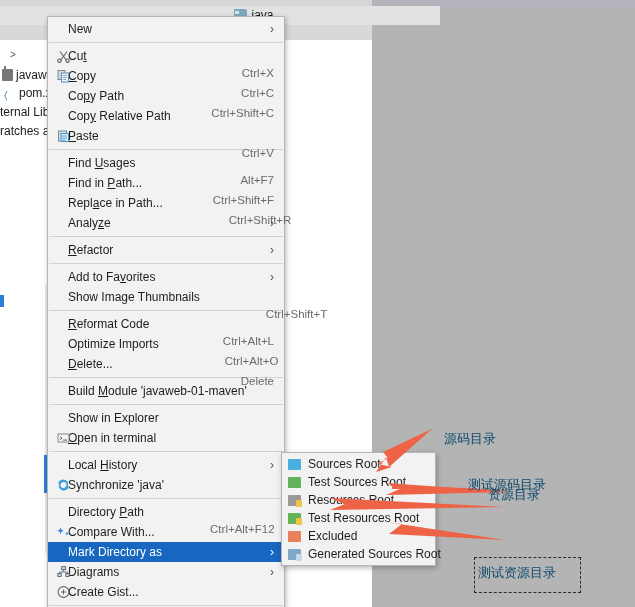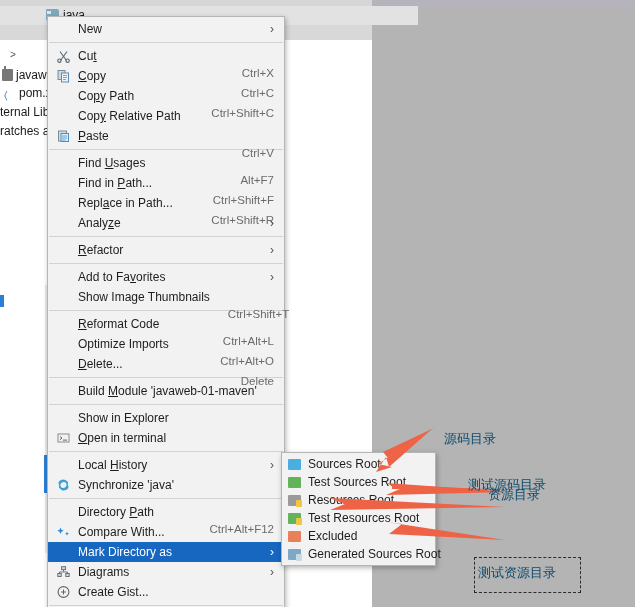--- a/index.html
+++ b/index.html
@@ -65,22 +65,22 @@
   #ctx-menu{
     position:absolute;left:47px;top:16px;width:238px;
     background:#f2f2f2;border:1px solid #b5b5b5;
     box-shadow:1px 2px 5px rgba(0,0,0,.28);
     font-size:12px;color:#1d1d1d;
     padding:2px 0 2px 0;
     box-sizing:border-box;
   }
   .mi{
     position:relative;height:20px;line-height:20px;
-    padding-left:30px;padding-right:10px;white-space:nowrap;cursor:default;
-    display:flex;align-items:center;
+    padding-left:20px;padding-right:10px;white-space:nowrap;cursor:default;
+    display:flex;align-items:center;gap:48px;
   }
   .mi .lbl{flex:0 0 auto;}
   .mi .acc{margin-left:auto;color:#6b6b6b;font-size:11.5px;padding-left:18px;margin-top:33px;}
   .mi .sub{margin-left:auto;color:#555;font-size:12px;padding-left:18px;}
   .mi.sel{background:#1766c0;color:#ffffff;}
   .mi.sel .sub{color:#fff;}
   .sep{height:1px;background:#d2d2d2;margin:3px 1px;}
   .mi .mico{
     position:absolute;left:8px;top:50%;transform:translateY(-50%);
     width:15px;height:15px;display:block;
@@ -119,21 +119,21 @@
   <div id="left-strip"></div>
   <div id="left-strip2"></div>
   <div id="white-left"></div>
   <div id="gray-panel"></div>
   <div id="gray-panel-top"></div>
   <div id="blue-tick"></div>
   <div id="scroll-track"></div>
   <div id="scroll-thumb"></div>
 </div>
 
-<div class="tree-row sel" style="left:0;top:6px;width:372px;padding-left:46px;">
+<div class="tree-row sel" style="left:0;top:6px;width:372px;padding-left:68px;text-align:center;">
   <span class="tree-ico blue"></span><span>java</span>
 </div>
 <div class="tree-row" style="left:0;top:27px;padding-left:78px;">
   <span class="tree-ico blue"></span><span>re</span>
 </div>
 <div class="tree-row" style="left:0;top:45px;padding-left:78px;">
   <span class="arrow-r" style="left:10px;top:0;">&gt;</span>
   <span class="tree-ico blue"></span><span>w</span>
 </div>
 <div class="tree-row" style="left:0;top:66px;padding-left:2px;">

